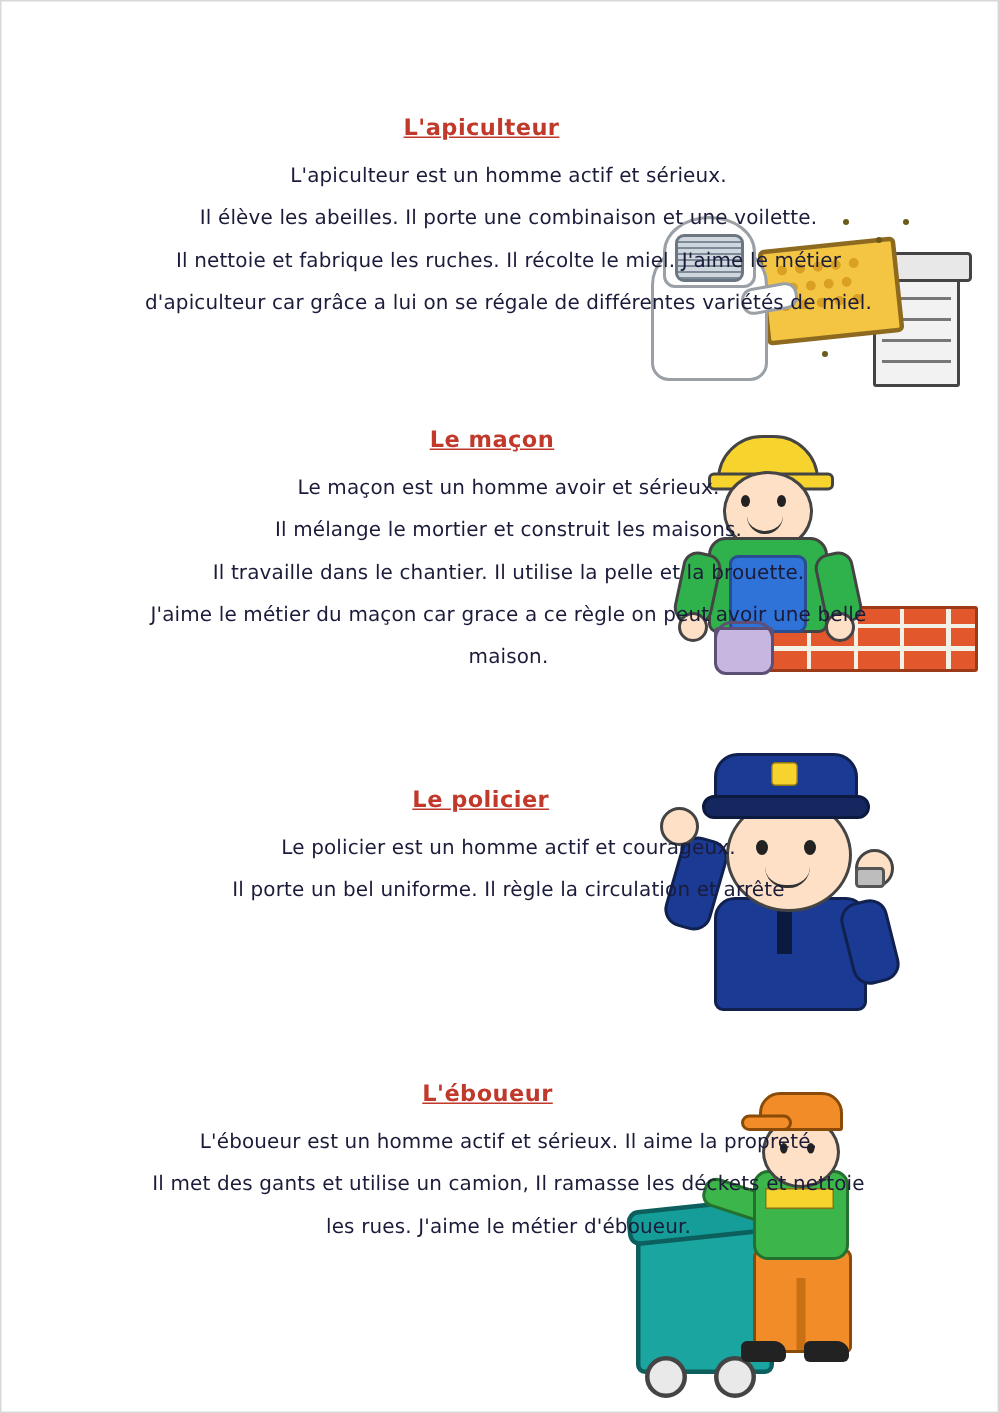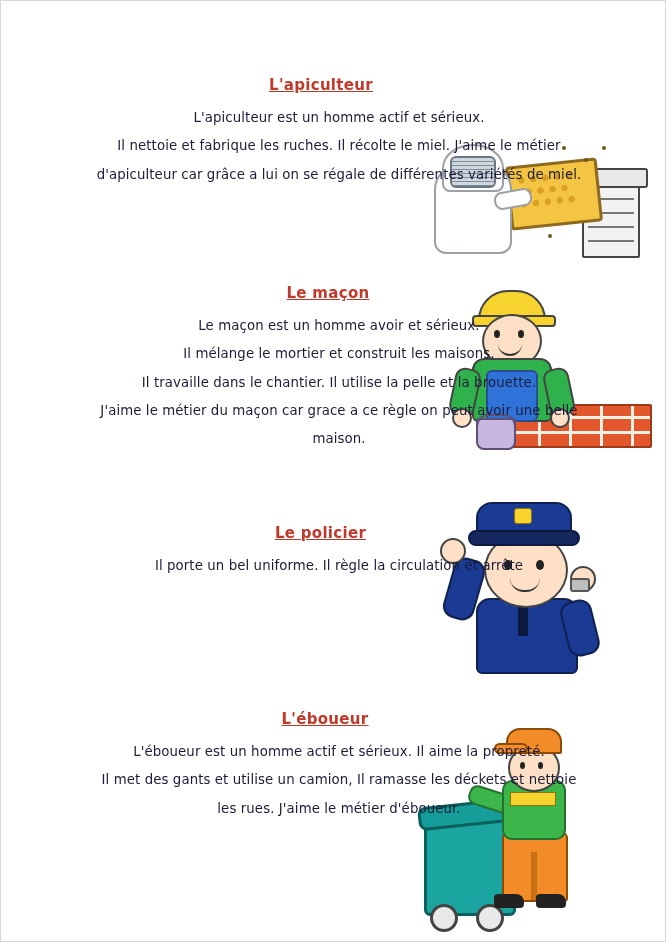--- a/index.html
+++ b/index.html
@@ -41,21 +41,21 @@
     font-family: "DejaVu Sans", sans-serif;
     text-decoration: underline;
     letter-spacing: 0.3px;
     margin: 0 0 10px 0;
     position: relative;
     z-index: 3;
   }
   .title-offset-1 { padding-right: 24px; }
   .title-offset-2 { padding-right: 10px; }
   .title-offset-3 { padding-right: 25px; }
-  .title-offset-4 { padding-right: 16px; }
+  .title-offset-4 { padding-right: 16px; margin-top: 10px; }
 
   .body-text {
     position: relative;
     z-index: 3;
     color: #1b1b3a;
     font-size: 13.3px;
     line-height: 2.05;
     font-family: "DejaVu Sans", sans-serif;
     letter-spacing: 0.1px;
   }
@@ -331,20 +331,21 @@
       <div class="bee-dot" style="left:150px;top:8px"></div>
       <div class="bee-dot" style="left:172px;top:20px"></div>
       <div class="bee-dot" style="left:136px;top:96px"></div>
       <div class="bee-dot" style="left:190px;top:8px"></div>
     </div>
 
     <h2 class="section-title title-offset-1">L'apiculteur</h2>
 
     <div class="body-text pad-left">
       <p>L'apiculteur est un homme actif et sérieux.</p>
+      <p>Il élève les abeilles. Il porte une combinaison et une voilette.</p>
       <p>Il nettoie et fabrique les ruches. Il récolte le miel. J'aime le métier</p>
       <p>d'apiculteur car grâce a lui on se régale de différentes variétés de miel.</p>
     </div>
   </div>
 
   <div class="section" style="top:284px;">
 
     <div class="art art-mason" style="left:400px; top:2px;">
       <div class="bricks"></div>
       <div class="m-helmet"></div>
@@ -387,20 +388,21 @@
       <div class="p-eye" style="left:106px"></div>
       <div class="p-smile"></div>
       <div class="p-cap"></div>
       <div class="p-badge"></div>
       <div class="p-cap-brim"></div>
     </div>
 
     <h2 class="section-title title-offset-3">Le policier</h2>
 
     <div class="body-text pad-left">
+      <p>Le policier est un homme actif et courageux.</p>
       <p>Il porte un bel uniforme. Il règle la circulation et arrête</p>
     </div>
   </div>
 
   <div class="section" style="top:710px;">
 
     <div class="art art-trash" style="left:410px; top:8px;">
       <div class="t-bin"></div>
       <div class="t-bin-lid"></div>
       <div class="t-bin-wheel" style="left:20px"></div>

